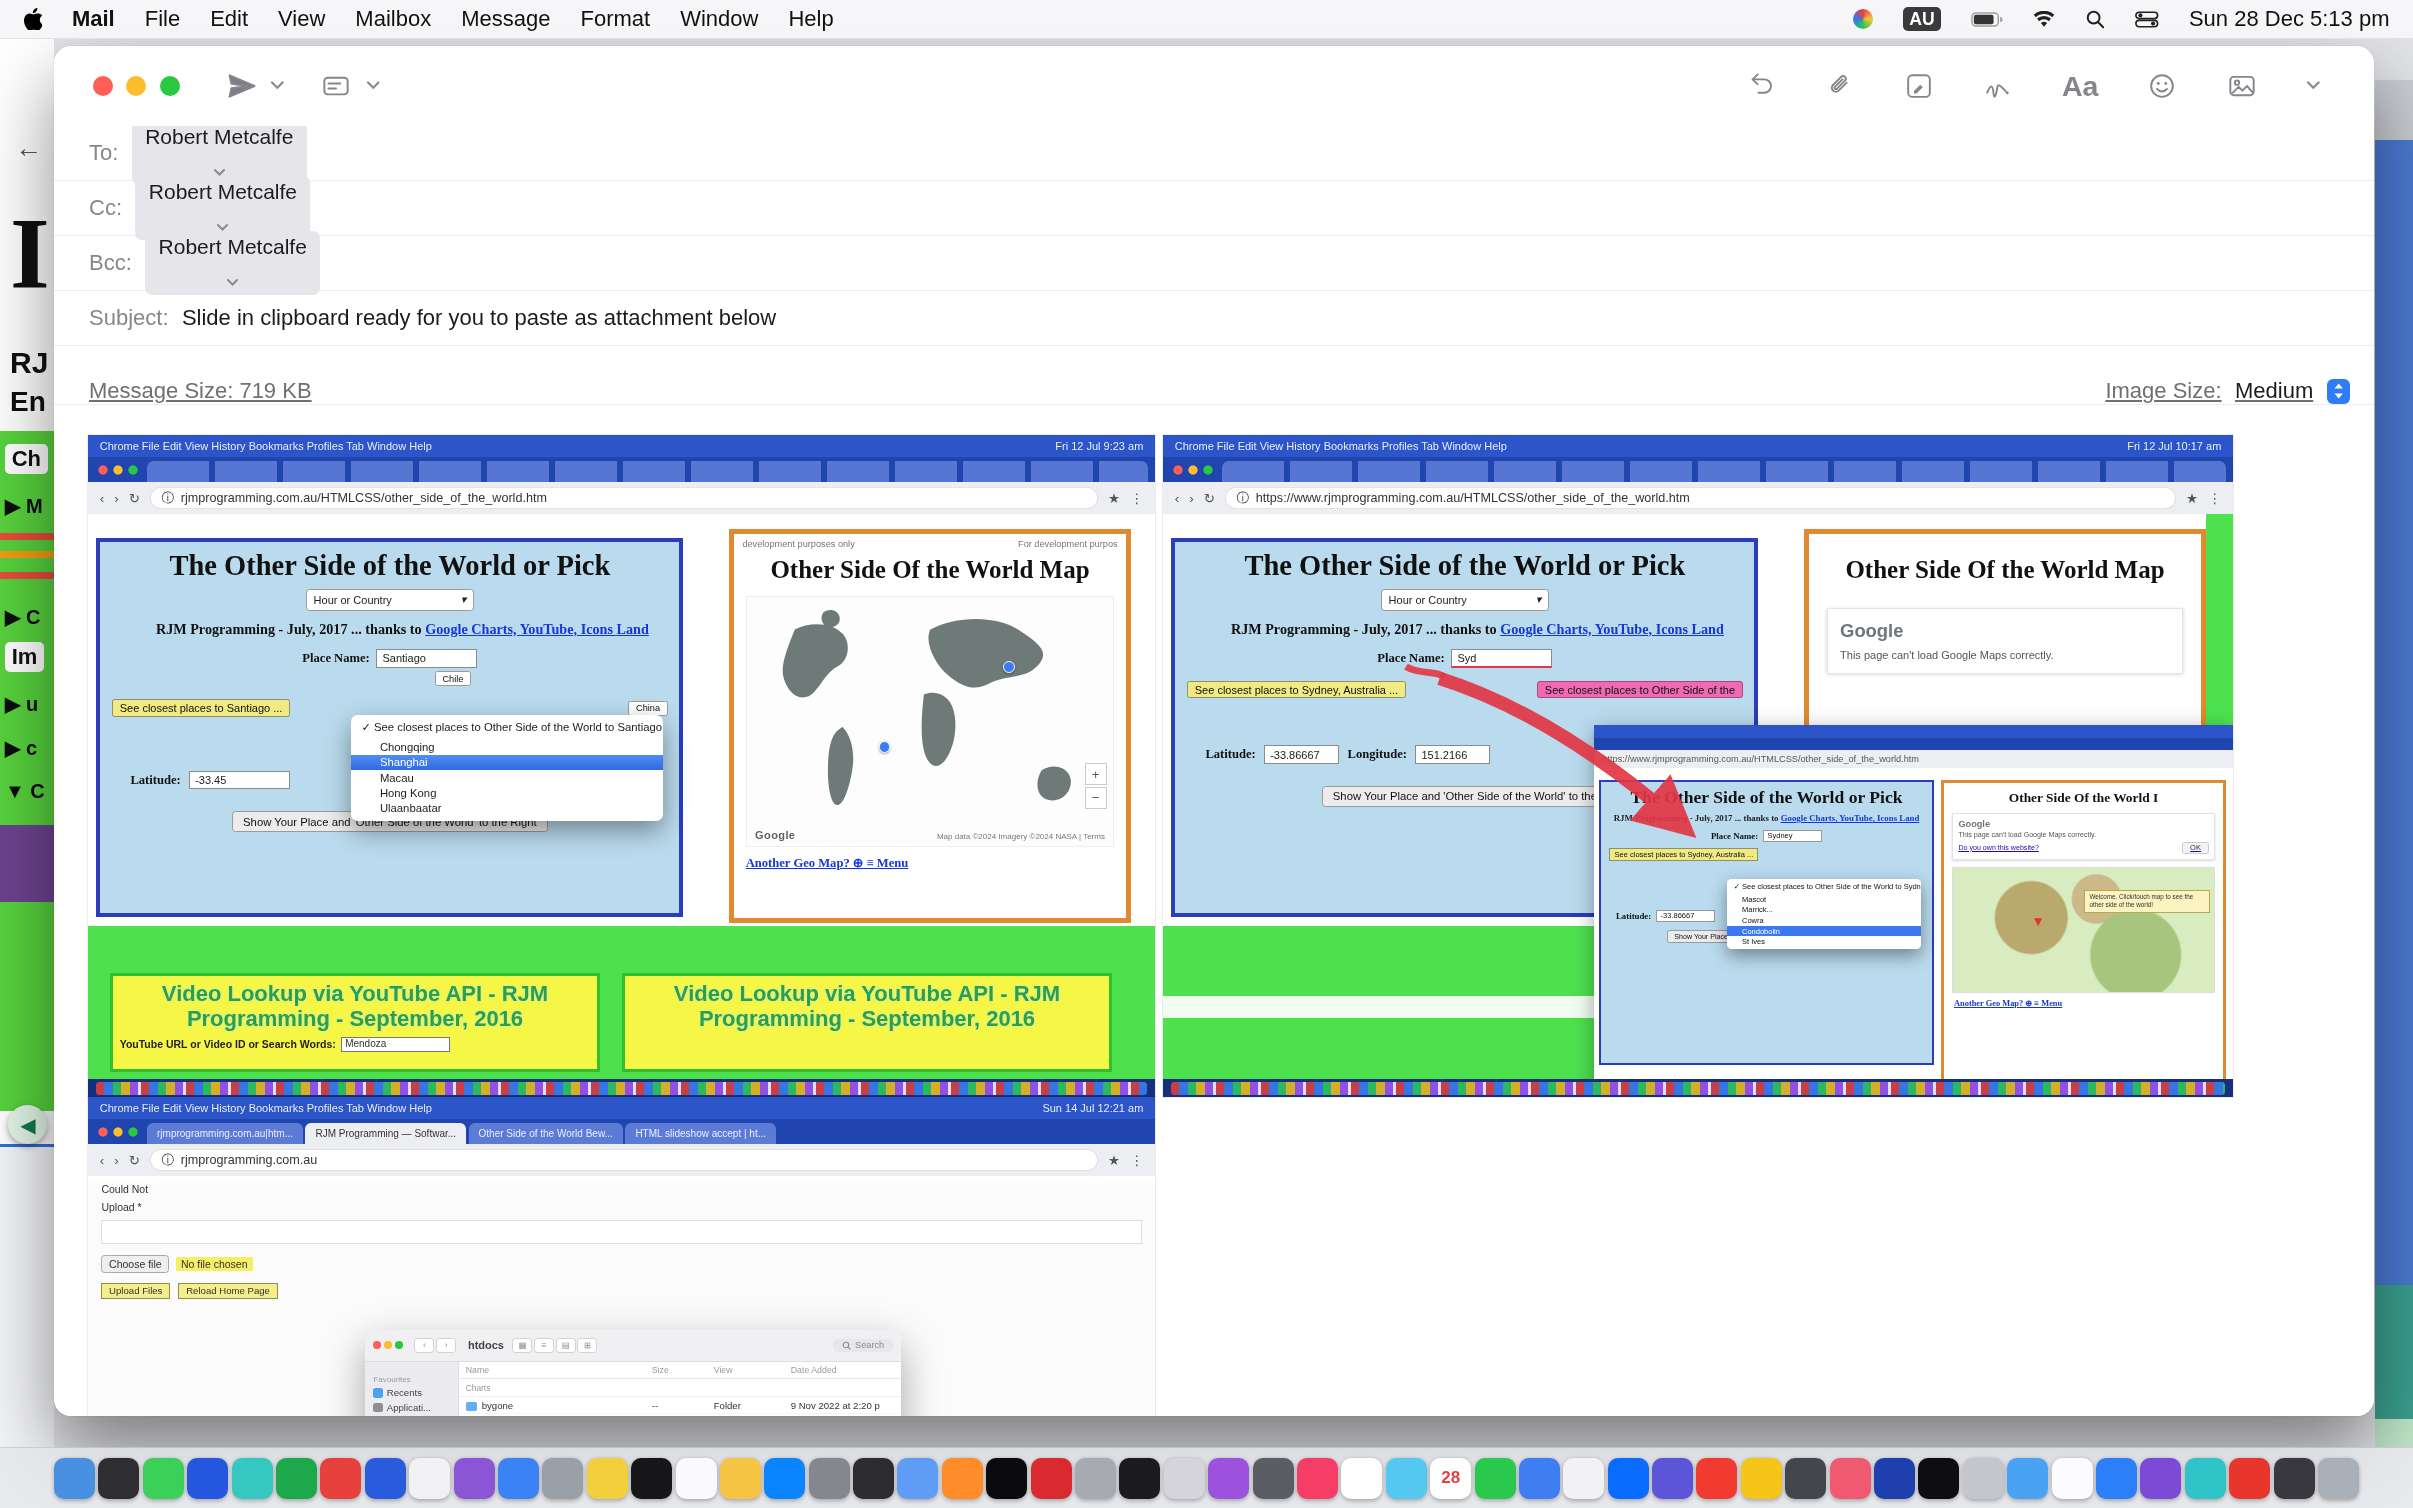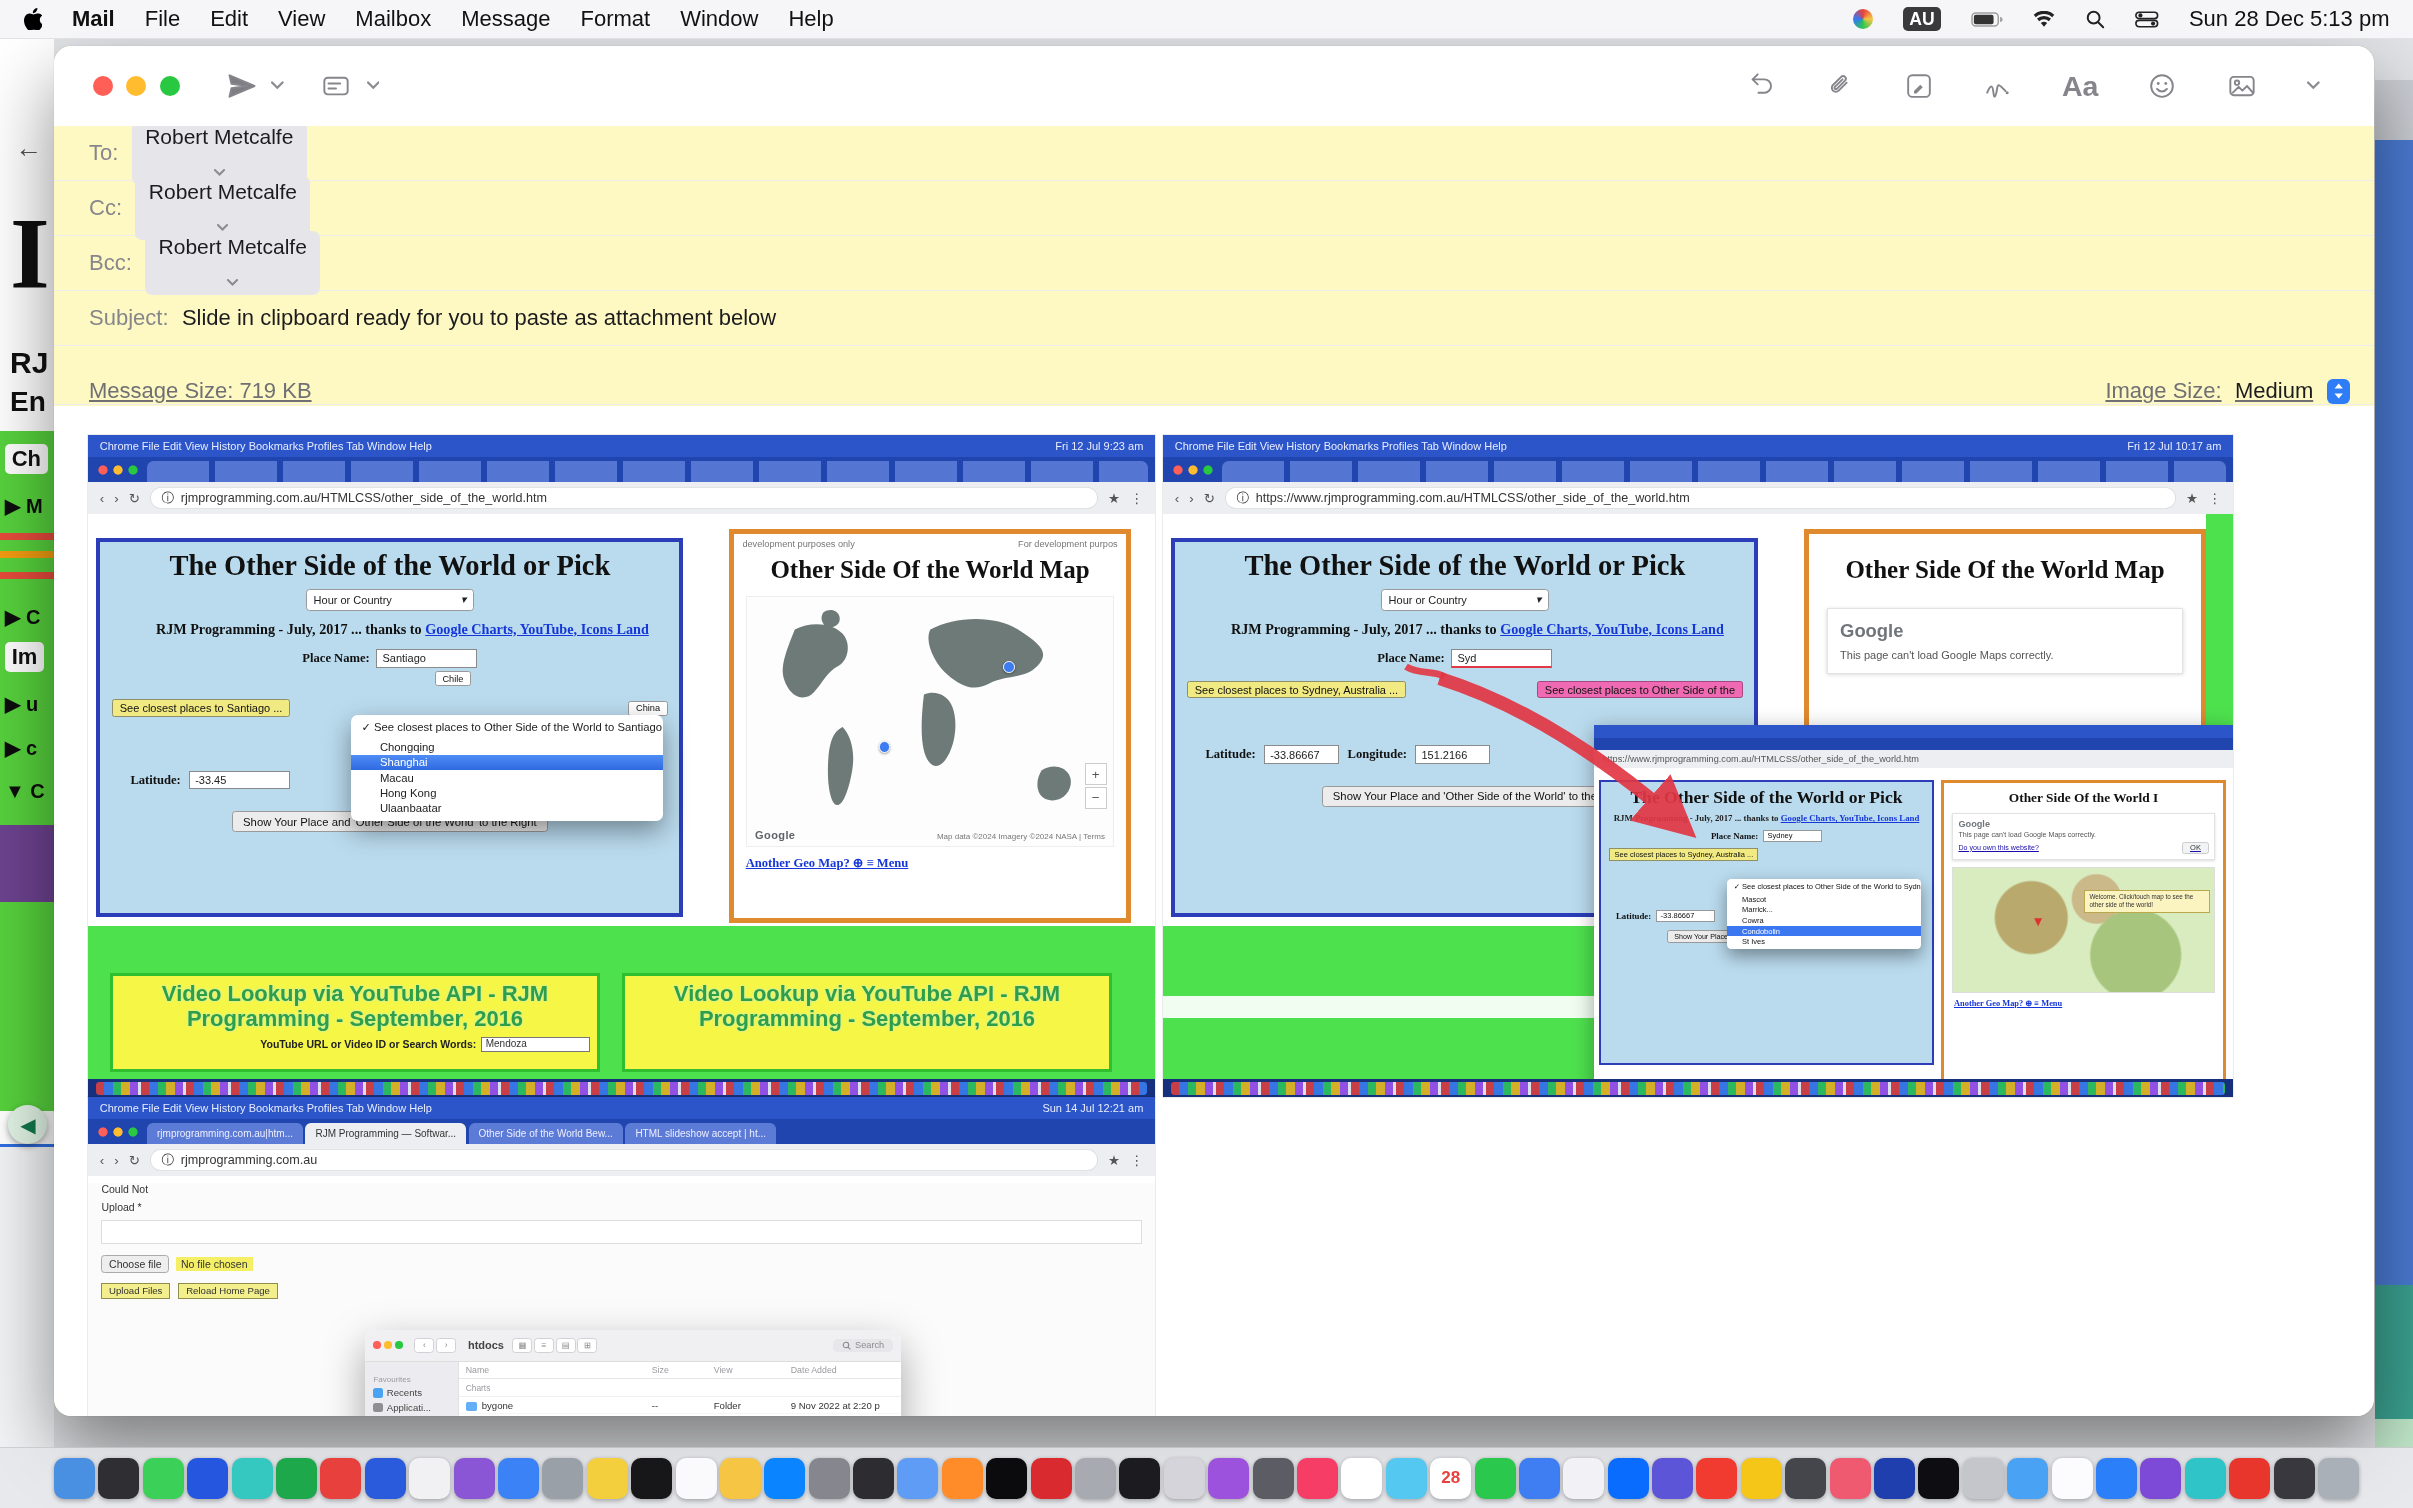--- a/index.html
+++ b/index.html
@@ -33,21 +33,21 @@
   .lb-purple{height:77px;background:#6d4390;margin-top:22px;}
   .lb-circle{position:absolute;left:8.4px;top:1066px;width:39px;height:39px;border-radius:50%;background:#e2f5e6;color:#12784a;
     font-size:20px;display:flex;align-items:center;justify-content:center;box-shadow:0 2.5px 6.7px rgba(0,0,0,.35);z-index:1;}
   .lb-bottom{position:absolute;left:0;top:1105px;width:100%;height:304px;background:#f3f4f6;border-top:3.4px solid #2f6fe0;}
   .rightbg{position:absolute;right:0;top:80px;width:38px;height:1367px;background:#4a7ad2;z-index:0;}
   .rb-top{height:60px;background:#c9ccd2;}
   .rb-teal{position:absolute;bottom:28.5px;width:100%;height:134px;background:#3aa08f;}
   .rb-green{position:absolute;bottom:0;width:100%;height:28.5px;background:#bfe6c8;}
 
   
-  .mailwin{position:absolute;left:54px;top:46px;width:2320px;height:1370px;background:#fef9c3;border-radius:17px;
+  .mailwin{position:absolute;left:54px;top:46px;width:2320px;height:1370px;background:#ffffff;border-radius:17px;
     box-shadow:0 35px 75px rgba(0,0,0,.45),0 0 0.8px rgba(0,0,0,.4);overflow:hidden;z-index:2;}
   .titlebar{position:relative;height:80px;background:#fff;}
   .tl{position:absolute;left:39px;top:30px;display:flex;gap:13.4px;}
   .tl span{width:20px;height:20px;border-radius:50%;}
   .tl .r{background:#ff5f57;} .tl .y{background:#febc2e;} .tl .g{background:#28c840;}
   .tbgroup{position:absolute;top:23.5px;display:flex;align-items:center;gap:13.4px;color:#7d7d84;}
   .tbleft{left:172px;}
   .tbright{right:54px;gap:49px;}
   .tbico{display:inline-flex;align-items:center;justify-content:center;}
   .tbico svg{stroke:#85858b;fill:none;stroke-width:2.3;stroke-linecap:round;stroke-linejoin:round;}
@@ -117,21 +117,21 @@
   .attr{position:absolute;bottom:5px;right:8.4px;font-size:8px;color:#777;}
   .glogo{position:absolute;bottom:5px;left:8.4px;font-size:11px;color:#5f6368;font-weight:bold;letter-spacing:0.4px;}
   .maplinks{position:absolute;font-family:"Liberation Serif",serif;font-weight:bold;font-size:12.6px;color:#1637d8;text-decoration:underline;}
   .gcard{margin:23.5px 18.4px 0;padding:11.7px;border:0.8px solid #e3e3e3;background:#fff;box-shadow:0 0.8px 4.2px rgba(0,0,0,.18);}
   .gword{font-size:18.4px;font-weight:bold;color:#70757a;}
   .gerr{font-size:11px;color:#555;margin-top:6.7px;}
 
   .greenband{position:absolute;left:0;right:0;background:#4ee14e;}
   .vid{position:absolute;background:#f6f646;border:3.4px solid #2fbf2f;color:#2f9e46;font-weight:bold;text-align:center;
     font-size:22px;line-height:1.15;padding:5px 6.7px;text-shadow:0 0 2.5px #aef;}
-  .vlbl{margin-top:5px;font-size:10.5px;color:#222;font-weight:bold;display:flex;align-items:center;justify-content:flex-end;gap:5px;text-shadow:none;}
+  .vlbl{margin-top:5px;font-size:10.5px;color:#222;font-weight:bold;display:flex;align-items:center;justify-content:flex-start;gap:5px;text-shadow:none;}
   .vinput{background:#fff;border:0.8px solid #777;min-width:109px;height:15px;font-size:10px;display:inline-flex;align-items:center;padding:0 3.4px;color:#333;font-weight:normal;}
   .wstrip{position:absolute;left:0;width:48%;top:70px;height:22px;background:#fff;opacity:.92;}
   .rstripe{position:absolute;right:0;top:0;width:27px;height:100%;background:#4ee14e;}
 
   
   .inset{position:absolute;left:431px;top:211px;width:639px;height:451px;background:#fff;z-index:5;box-shadow:0 5px 20px rgba(0,0,0,.35);overflow:hidden;}
   .ibar{height:13.4px;background:#2b55c8;}
   .itabs{height:11.7px;background:#2145ae;}
   .iurl{height:18.4px;background:#eceef1;font-size:9.2px;color:#555;display:flex;align-items:center;padding:0 8.4px;white-space:nowrap;overflow:hidden;}
   .ipage{position:relative;height:392px;background:#fff;overflow:hidden;}

